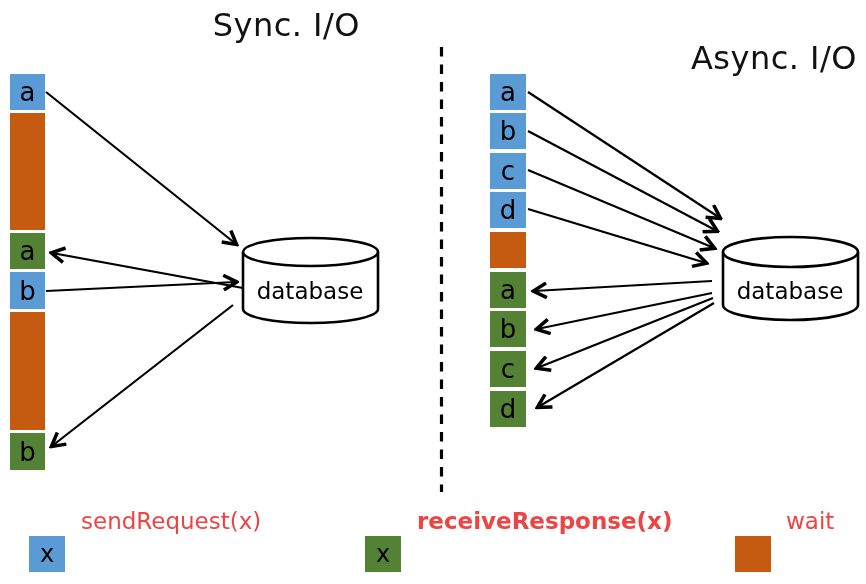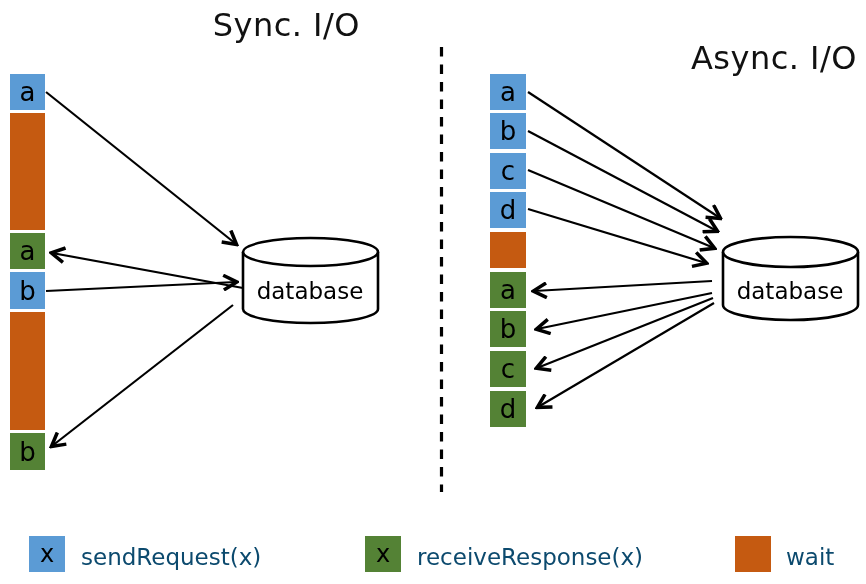--- a/index.html
+++ b/index.html
@@ -25,21 +25,21 @@
   .db-label {
     position:absolute; width:130px; text-align:center;
     font-size:23px; color:#000;
   }
   .legend-swatch {
     position:absolute; width:36px; height:36px; top:536px;
     display:flex; align-items:center; justify-content:center;
     font-size:24px; color:#000;
   }
   .legend-label {
-    position:absolute; top:544px; font-size:23px; color:#0c4a6e; white-space:nowrap;text-align:right;
+    position:absolute; top:508px; font-size:23px; color:#ef4444; white-space:nowrap;text-align:right;
   }
 </style>
 </head>
 <body>
 
 <div id="canvas">
 
   <svg id="overlay" viewBox="0 0 866 584" xmlns="http://www.w3.org/2000/svg">
     <defs>
       <marker id="ah" viewBox="0 0 12 12" refX="10" refY="6" markerWidth="8" markerHeight="8" orient="auto">
@@ -101,18 +101,18 @@
   <div class="block receive" style="left:490px; top:351px; width:36px; height:36px;">c</div>
   <div class="block receive" style="left:490px; top:391px; width:36px; height:36px;">d</div>
 
   <div class="db-label" style="left:245px; top:278px;">database</div>
   <div class="db-label" style="left:725px; top:278px;">database</div>
 
   <div class="legend-swatch send" style="left:29px;">x</div>
   <div class="legend-label" style="left:81px;">sendRequest(x)</div>
 
   <div class="legend-swatch receive" style="left:365px;">x</div>
-  <div class="legend-label" style="left:417px;">receiveResponse(x)</div>
+  <div class="legend-label" style="left:417px;font-weight:bold;">receiveResponse(x)</div>
 
   <div class="legend-swatch wait" style="left:735px;"></div>
   <div class="legend-label" style="left:786px;">wait</div>
 
 </div>
 
 </body></html>

